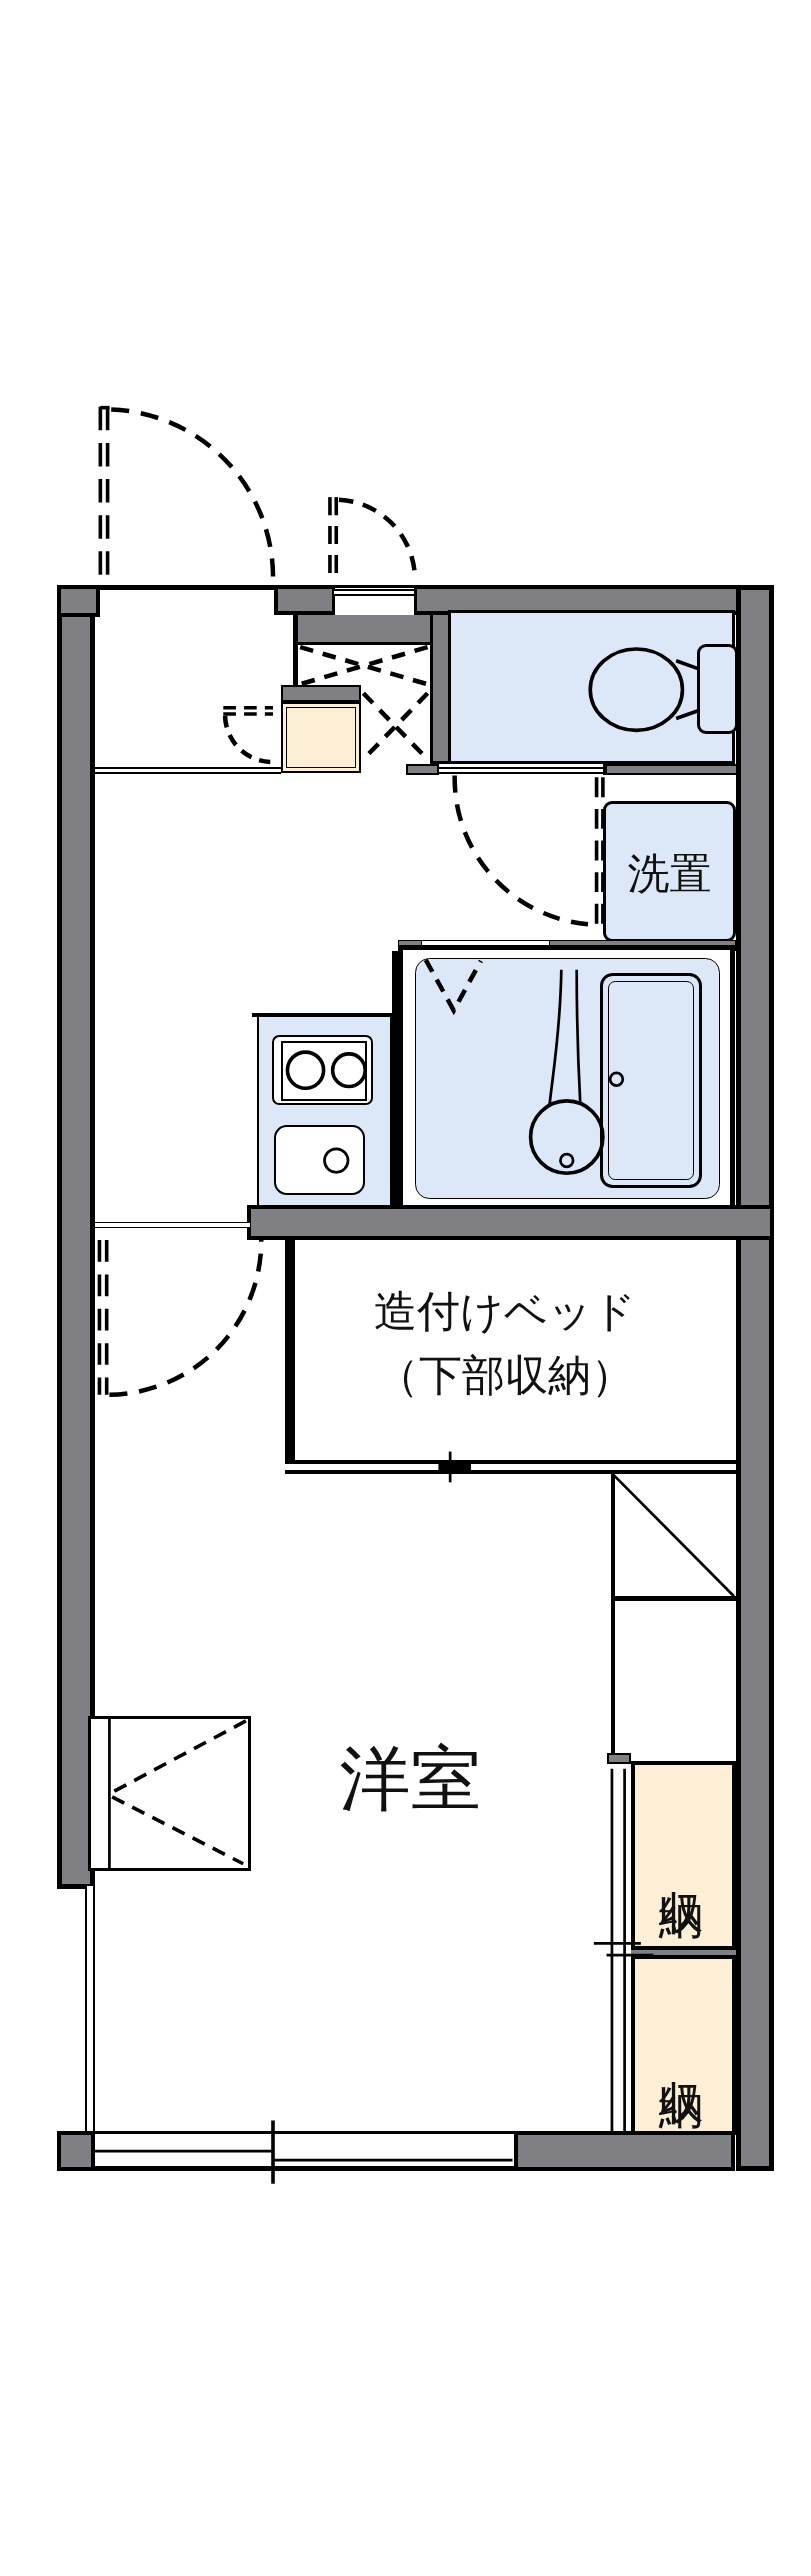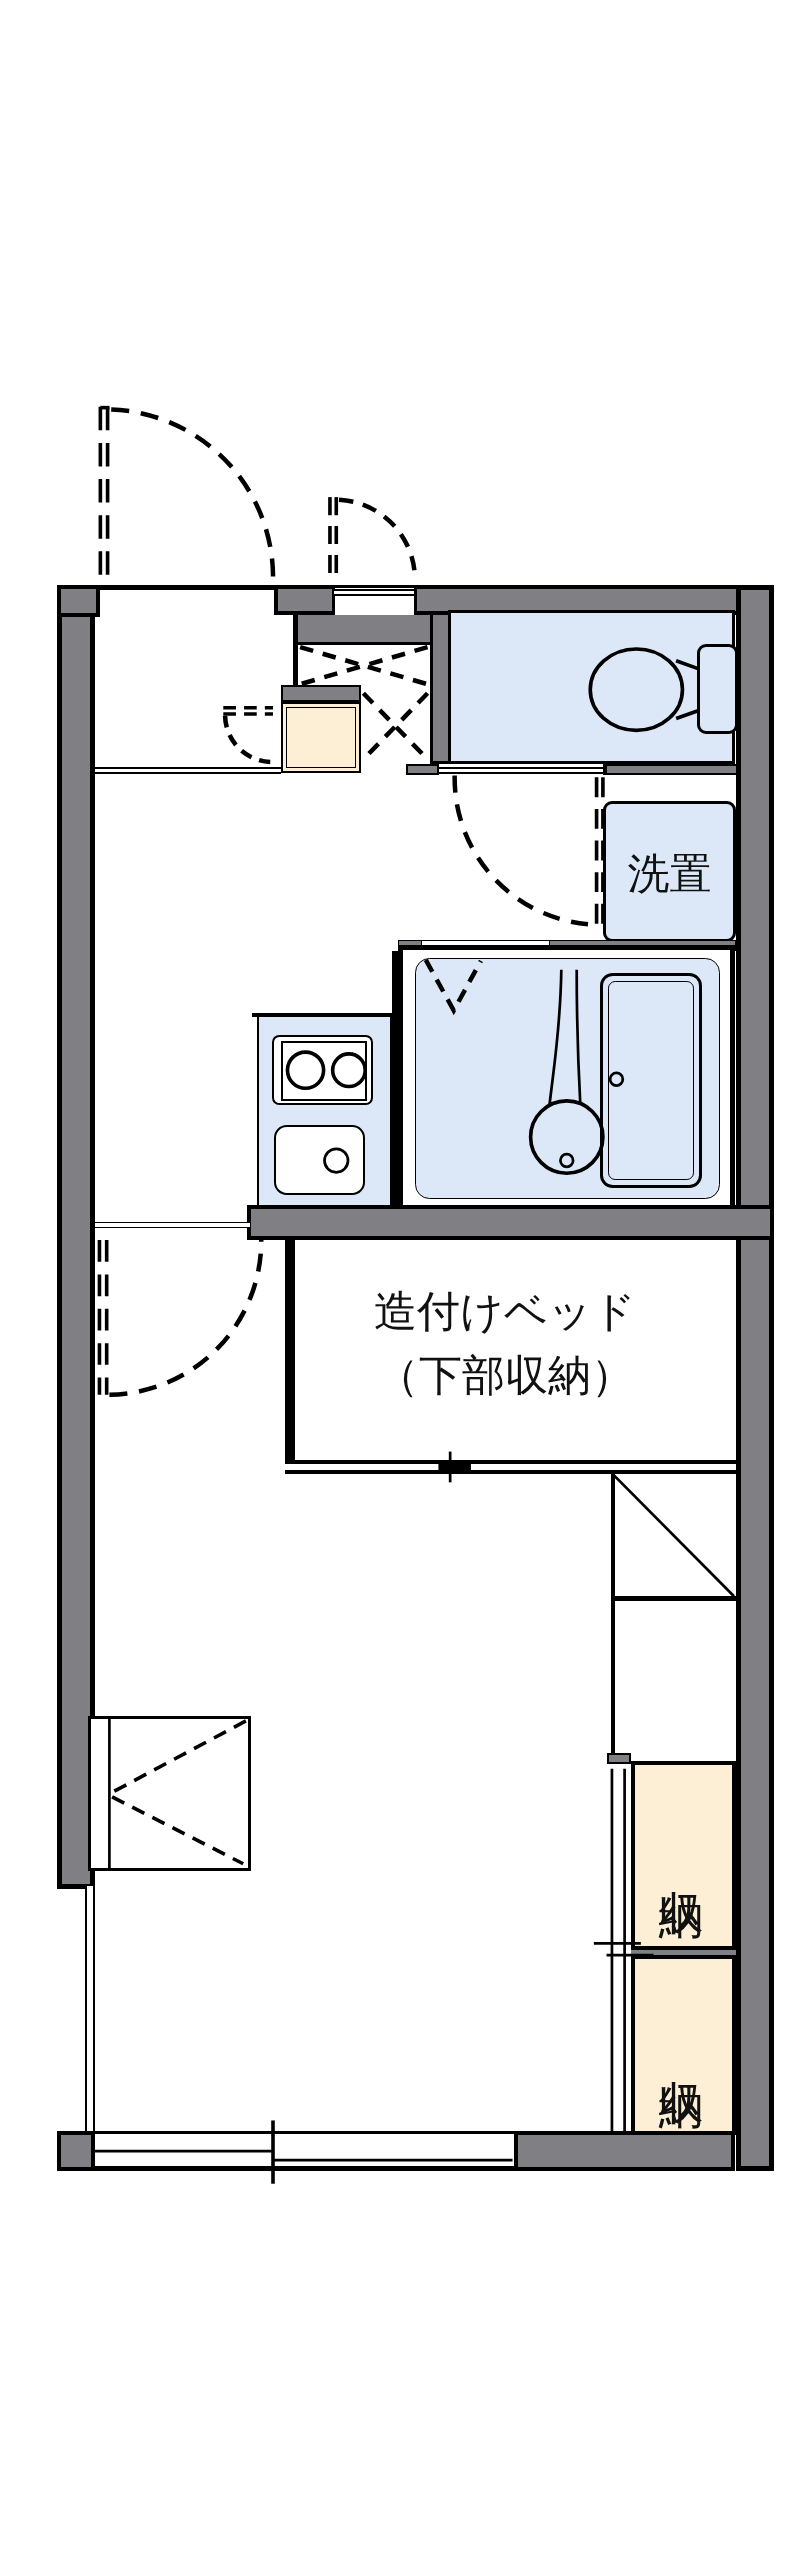--- a/index.html
+++ b/index.html
@@ -95,20 +95,21 @@
   <div class="abs gray" style="left:599px;top:1753px;width:24.4px;height:11px;border:2.7px solid #000;"></div>
 
   <div class="abs cream" style="left:623px;top:1761px;width:105px;height:189px;border:4.5px solid #000;"></div>
   <div class="lbl vert" style="left:649px;top:1797px;width:54px;height:127px;font-size:45px;">収納</div>
   <div class="abs gray" style="left:623px;top:1948px;width:105px;height:11px;border-top:2.7px solid #000;border-bottom:2.7px solid #000;"></div>
   <div class="abs cream" style="left:623px;top:1955px;width:105px;height:180px;border:4.5px solid #000;"></div>
   <div class="lbl vert" style="left:649px;top:1987px;width:54px;height:127px;font-size:45px;">収納</div>
 
   <div class="abs" style="left:80px;top:1716px;width:163px;height:155px;background:#fff;border:3.6px solid #000;"></div>
 
+  <div class="lbl" style="left:267px;top:1732px;width:271px;font-size:71px;font-weight:500;">洋室</div>
 
   <div class="abs" style="left:87px;top:2131px;width:419px;height:40px;background:#fff;border-top:3.6px solid #000;border-bottom:5.4px solid #000;"></div>
   <div class="abs gray" style="left:506px;top:2131px;width:221px;height:40px;border:4.5px solid #000;"></div>
 
   <svg width="812" height="2576" viewBox="0 0 898 2850">
 
     <g stroke="#000" fill="none">
       <line x1="102" y1="450" x2="102" y2="645" stroke-width="4" stroke-dasharray="26 14"></line>
       <line x1="110" y1="450" x2="110" y2="645" stroke-width="4" stroke-dasharray="26 14"></line>
       <line x1="102" y1="451" x2="112" y2="451" stroke-width="4"></line>

